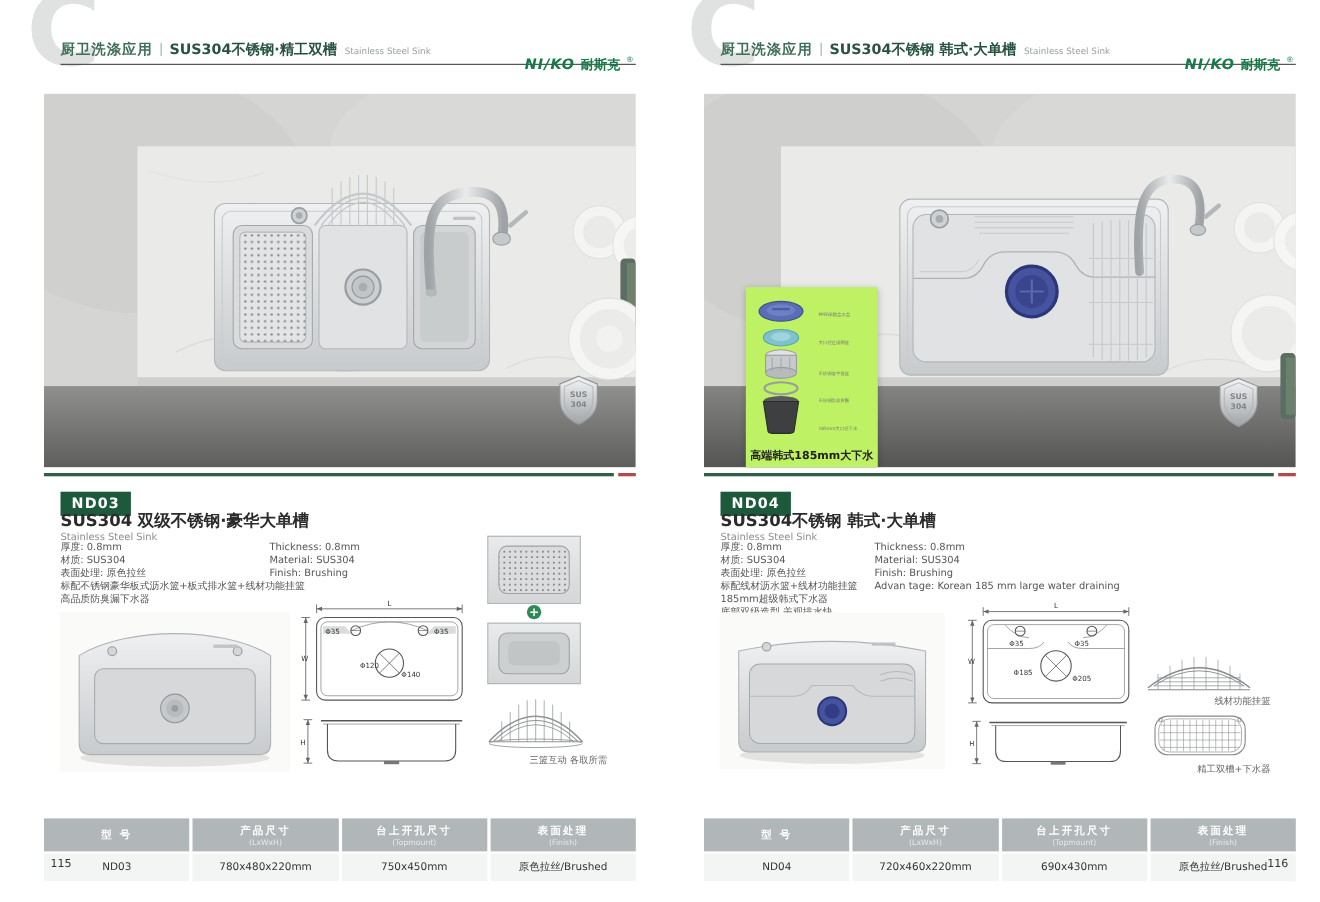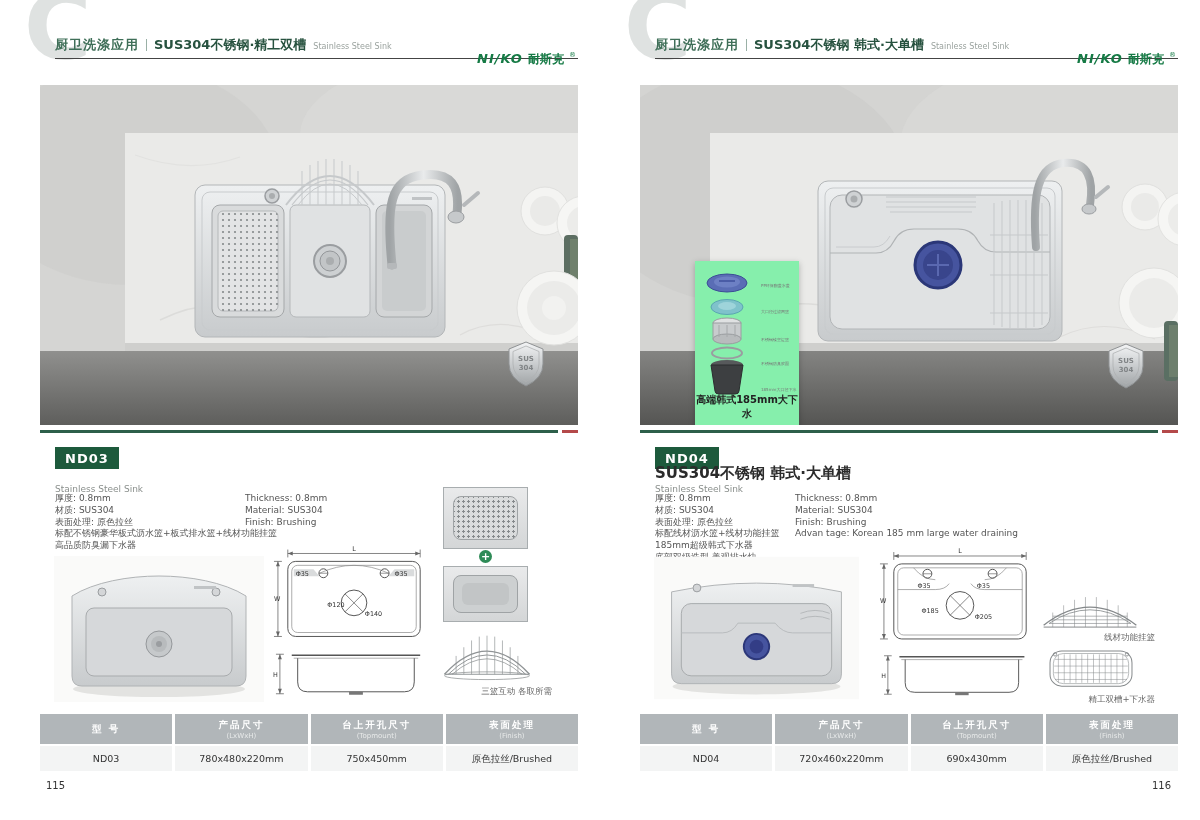--- a/index.html
+++ b/index.html
@@ -56,29 +56,29 @@
   .plus-circle{position:absolute;left:479px;top:550px;width:13px;height:13px;border-radius:50%;
                background:#2e8b57;color:#fff;font-size:11px;line-height:13px;text-align:center;
                font-weight:bold;}
   .acc-caption{position:absolute;text-align:right;font-size:8.5px;color:#666;width:130px;}
   .p0 .acc-caption{left:422px;top:686px;}
   .cap1{left:425px;top:632px;} .cap2{left:425px;top:694px;}
   .accsvg1{position:absolute;left:440px;top:585px;}
   .accsvg2{position:absolute;left:445px;top:645px;}
   .archsvg{position:absolute;left:437px;top:626px;}
 
-  .inset{position:absolute;left:55px;top:176px;width:104px;height:164px;background:#86efac;
+  .inset{position:absolute;left:38px;top:176px;width:120px;height:164px;background:#bef264;
          box-shadow:0 2px 6px rgba(0,0,0,0.25);z-index:5;}
   .inset-caption{position:absolute;left:0;right:0;bottom:4px;text-align:center;
                  font-size:10px;font-weight:bold;color:#222;}
   .inset-label{position:absolute;left:66px;width:48px;font-size:4px;color:#777;line-height:5px;}
   .il0{top:22px;} .il1{top:48px;} .il2{top:76px;} .il3{top:100px;} .il4{top:126px;}
   .inset-drainer{position:absolute;left:2px;top:6px;}
 
-  .spec-table{position:absolute;left:40px;top:714px;width:538px;}
+  .spec-table{position:absolute;left:40px;top:744px;width:538px;}
   .thead{display:flex;gap:3px;}
   .th{flex:1;background:#b1b6b9;color:#fff;text-align:center;height:30px;
       display:flex;flex-direction:column;justify-content:center;}
   .th-cn{font-size:9.5px;font-weight:bold;letter-spacing:2px;}
   .th-en{font-size:7px;color:#e8eaea;letter-spacing:0;}
   .trow{display:flex;gap:3px;margin-top:2px;}
   .td{flex:1;background:#f3f4f4;color:#333;font-size:9.5px;text-align:center;
       height:25px;line-height:25px;}
   .page-num{position:absolute;top:780px;font-size:10px;color:#333;}
   .p0 .page-num{left:46px;} .p1 .page-num{left:552px;}
@@ -185,20 +185,21 @@
       </g>
     </svg>
   </div>
 
   <div class="divider">
     <div class="dg"></div>
     <div class="dr"></div>
   </div>
 
   <div class="badge">ND03</div>
+  <div class="title">SUS304 双级不锈钢·豪华大单槽</div>
   <div class="title-en">Stainless Steel Sink</div>
   <div class="specs specs-cn">
     <div>厚度: 0.8mm</div>
     <div>材质: SUS304</div>
     <div>表面处理: 原色拉丝</div>
     <div>标配不锈钢豪华板式沥水篮+板式排水篮+线材功能挂篮</div>
     <div>高品质防臭漏下水器</div>
   </div>
   <div class="specs specs-en">
     <div>Thickness: 0.8mm</div>

